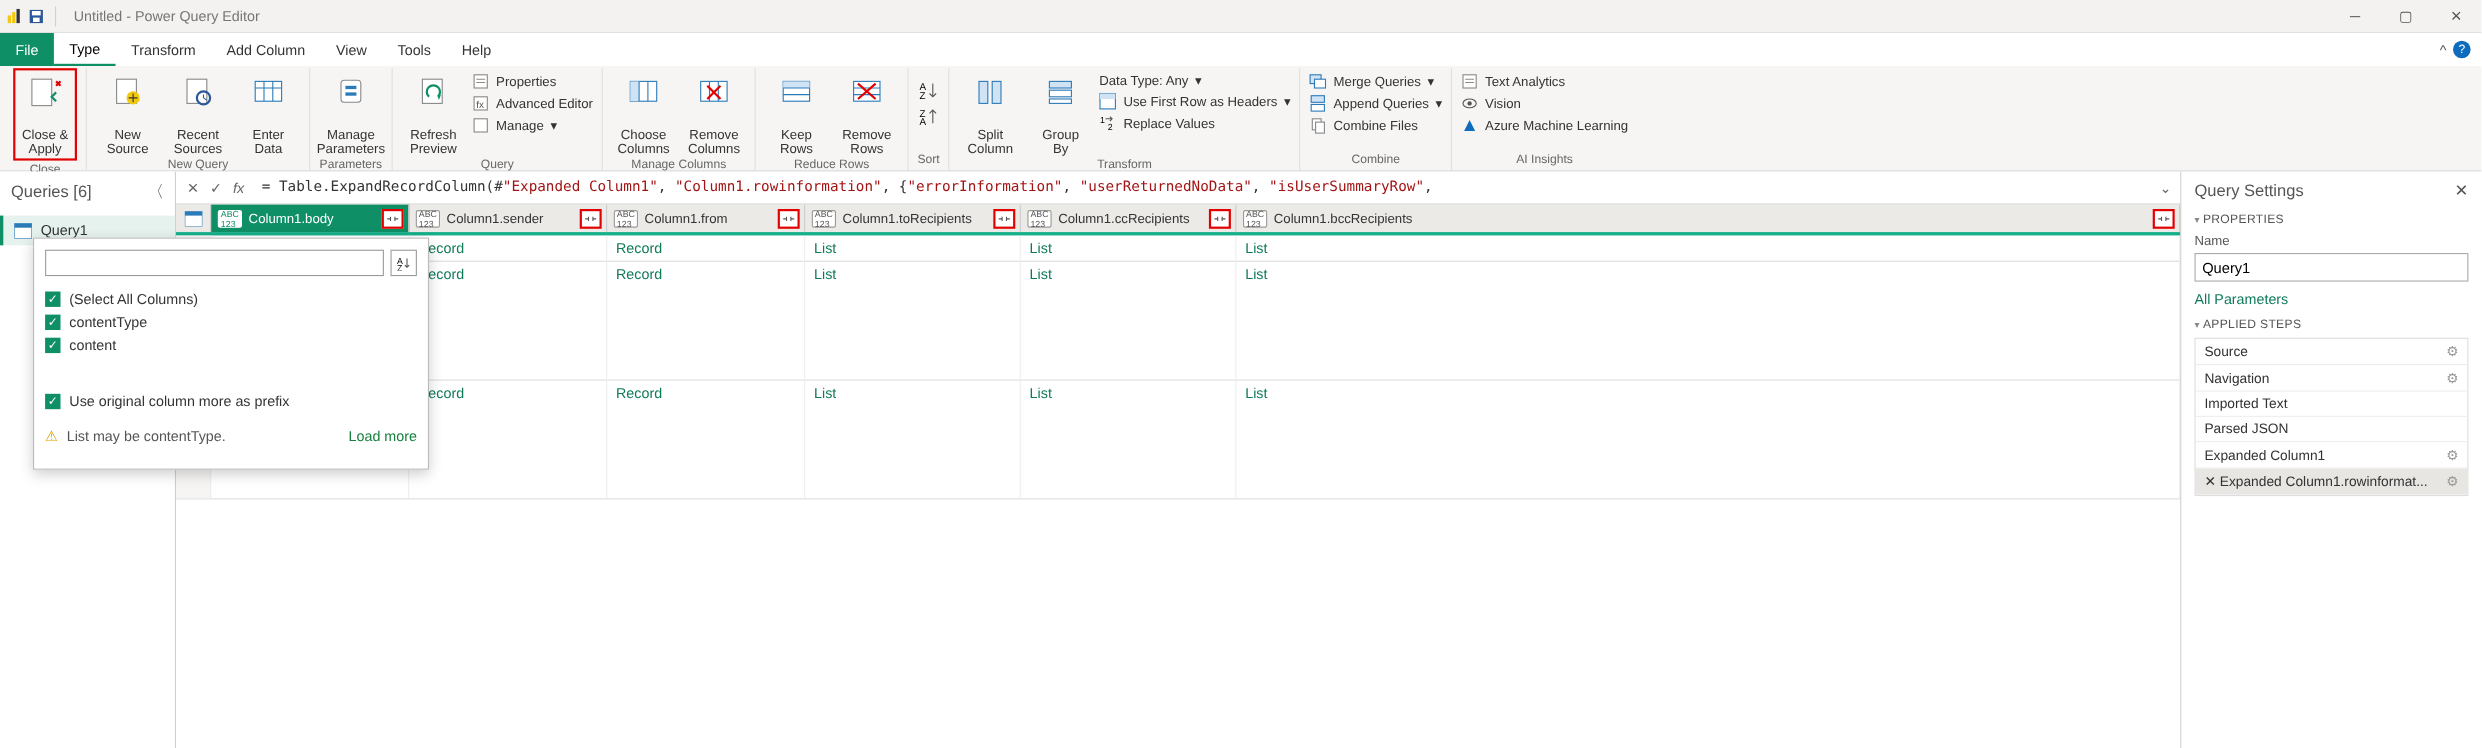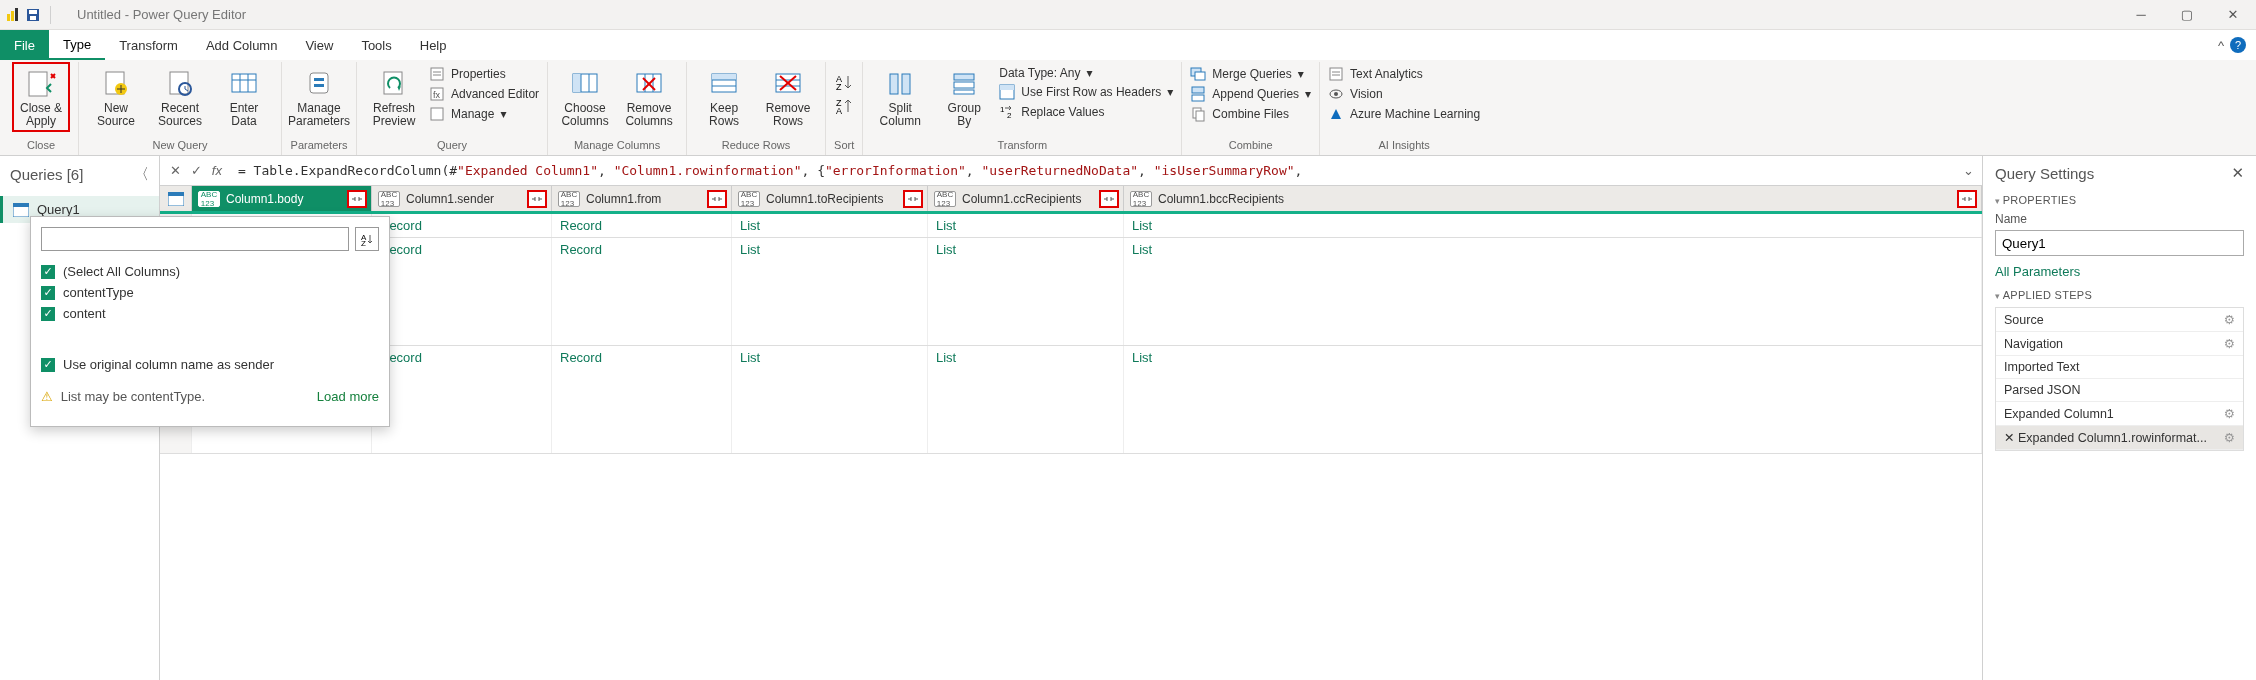--- a/index.html
+++ b/index.html
@@ -2,37 +2,37 @@
 <html><head>
 <meta charset="utf-8">
 <style>
 html,body{margin:0;padding:0;font-family:"Segoe UI",Arial,sans-serif;font-size:13px;color:#333;background:#fff;overflow:hidden}
 *{box-sizing:border-box}
 svg{display:block}
 
 .titlebar{height:30px;display:flex;align-items:center;background:#f3f2f1;border-bottom:1px solid #e1dfdd}
 .titlebar .qat{display:flex;align-items:center;gap:6px;padding:0 6px}
 .titlebar .qat .sep{width:1px;height:18px;background:#d0d0d0;margin:0 4px}
-.titlebar .title{margin-left:16px;color:#767676}
+.titlebar .title{margin-left:6px;color:#767676}
 .titlebar .spacer{flex:1}
 .wbtn{width:46px;height:30px;display:flex;align-items:center;justify-content:center;color:#555}
 
 .ribbon-tabs{height:30px;display:flex;align-items:stretch;background:#fff}
 .ribbon-tab{padding:0 14px;display:flex;align-items:center;cursor:pointer}
 .ribbon-tab.file{background:#0f8f66;color:#fff;font-weight:400}
 .ribbon-tab.active{border-bottom:2px solid #0f8f66;color:#000}
 .ribbon-tabs .spacer{flex:1}
 .ribbon-help{display:flex;align-items:center;gap:6px;padding-right:10px;color:#555}
 
 .ribbon{height:96px;background:#f6f5f4;border-bottom:1px solid #d0d0d0;display:flex;padding:2px 4px 0 4px;gap:0}
 .rgroup{display:flex;flex-direction:column;align-items:center;border-right:1px solid #e1dfdd;padding:0 8px}
 .rgroup:last-child{border-right:none}
 .rgroup .body{flex:1;display:flex;align-items:flex-start;gap:6px}
 .rgroup .label{font-size:11px;color:#666;padding:2px 0 4px 0;white-space:nowrap}
-.bigbtn{width:58px;display:flex;flex-direction:column;align-items:center;gap:0;padding-top:4px;cursor:pointer;text-align:center;line-height:13px}
+.bigbtn{width:58px;display:flex;flex-direction:column;align-items:center;gap:14px;padding-top:4px;cursor:pointer;text-align:center;line-height:13px}
 .bigbtn .icon{width:36px;height:36px;display:flex;align-items:center;justify-content:center}
 .bigbtn .cap{font-size:12px;color:#333}
 .bigbtn.hl{border:2px solid #e20000;padding:2px}
 .smallcol{display:flex;flex-direction:column;gap:4px;padding-top:4px}
 .smallitem{display:flex;align-items:center;gap:6px;cursor:pointer;white-space:nowrap;font-size:12px;color:#333}
 
 .content{position:absolute;top:156px;bottom:0;left:0;right:0;display:flex}
 .queries{width:160px;border-right:1px solid #d0d0d0;background:#fff;display:flex;flex-direction:column}
 .queries .hdr{height:36px;display:flex;align-items:center;justify-content:space-between;padding:0 10px;color:#555;font-size:15px}
 .queries .list{padding:4px 0}
@@ -605,21 +605,21 @@
       <span class="box">✓</span>
       <span>contentType</span>
     </div>
   <div class="chk">
       <span class="box">✓</span>
       <span>content</span>
     </div>
   <div style="height:30px"></div>
   <div class="chk">
       <span class="box">✓</span>
-      <span>Use original column name as sender</span>
+      <span>Use original column more as prefix</span>
     </div>
   <div class="note">
     <div class="warn">
         <span style="color:#d9a400">⚠</span>
         <span>List may be contentType.</span>
       </div>
     <a>Load more</a>
   </div>
 </div>
 

